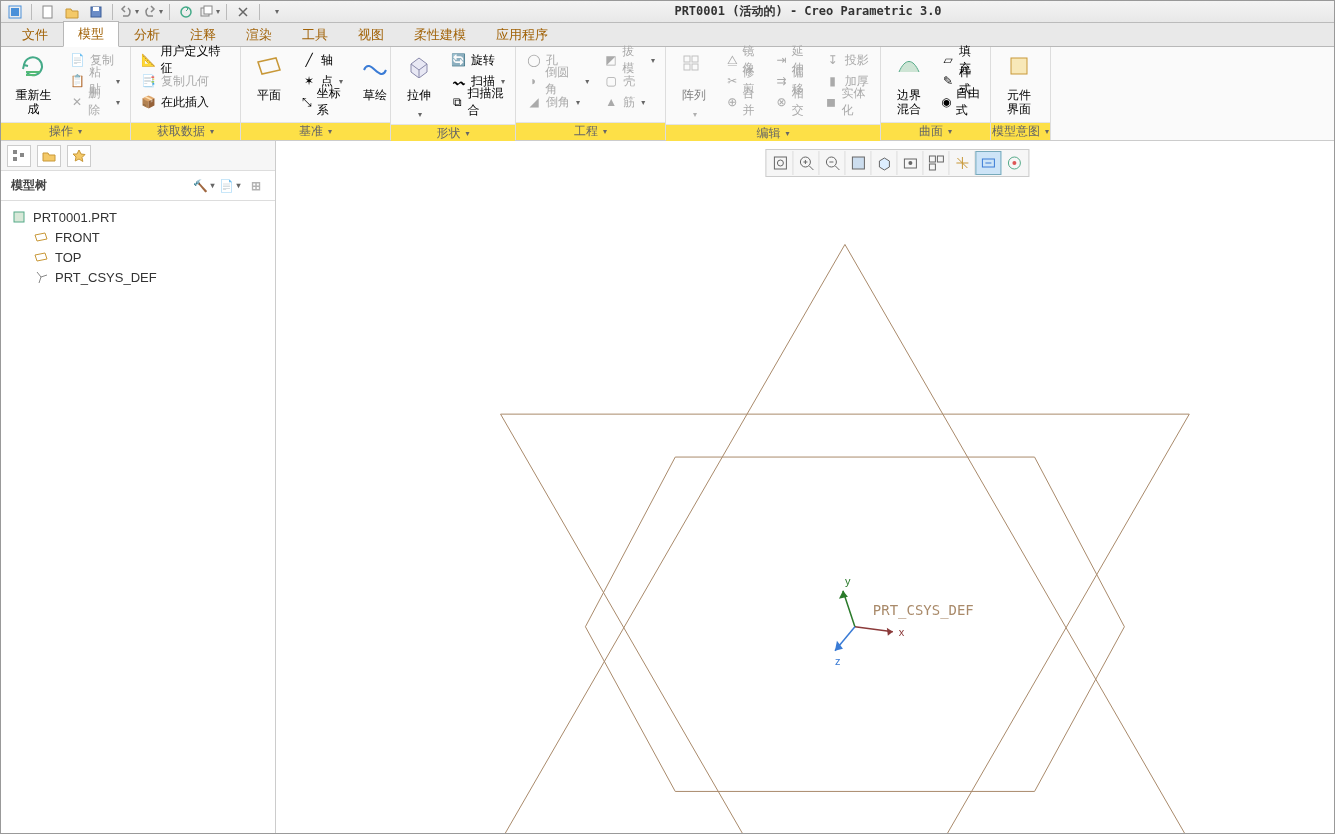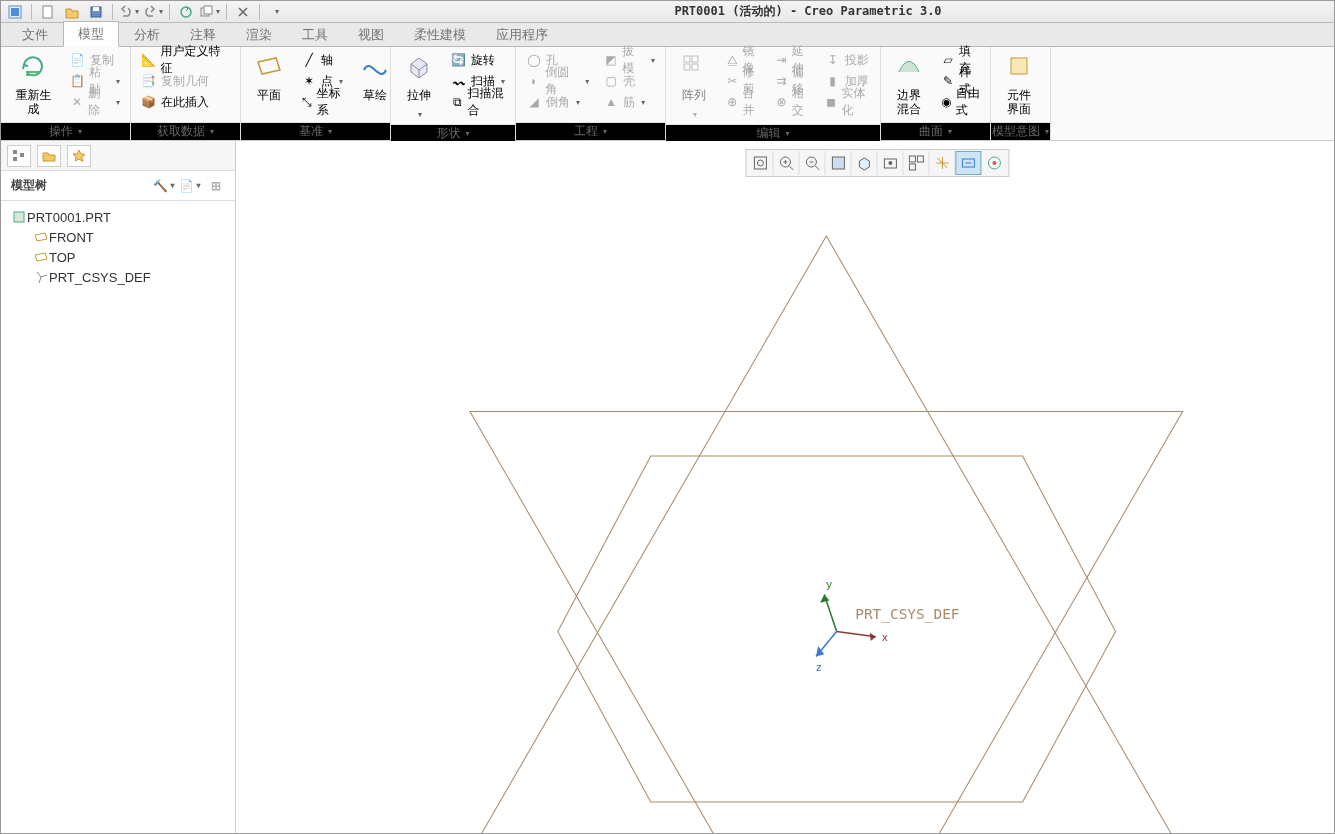--- a/index.html
+++ b/index.html
@@ -4,43 +4,43 @@
 <style>
 * { box-sizing: border-box; margin: 0; padding: 0; }
 body { font-family: "Microsoft YaHei", sans-serif; font-size: 12px; background: #fff; overflow: hidden; }
 .window { width: 1335px; height: 834px; display: flex; flex-direction: column; border: 1px solid #999; }
 .titlebar { height: 22px; background: linear-gradient(#f4f4f4,#e8e8e8); border-bottom: 1px solid #bbb; display: flex; align-items: center; padding: 0 4px; }
 .qat { display: flex; gap: 4px; align-items: center; }
 .qat-btn { width: 20px; height: 18px; display: flex; align-items: center; justify-content: center; cursor: pointer; border-radius: 2px; }
 .qat-sep { width: 1px; height: 16px; background: #bbb; margin: 0 2px; }
 .title-text { flex: 1; text-align: center; font-family: Consolas, monospace; font-size: 12px; font-weight: bold; color: #333; }
 .tabs { height: 24px; background: #e9e9e9; display: flex; align-items: flex-end; padding-left: 6px; border-bottom: 1px solid #b8b8b8; }
-.tab { padding: 3px 14px; font-size: 13px; color: #737373; cursor: pointer; border: 1px solid transparent; border-bottom: none; position: relative; top: 1px; }
+.tab { padding: 3px 14px; font-size: 13px; color: #a16207; cursor: pointer; border: 1px solid transparent; border-bottom: none; position: relative; top: 1px; }
 .tab.active { background: #fff; border-color: #b8b8b8; border-bottom: 1px solid #fff; }
 .ribbon { height: 94px; background: #fafafa; border-bottom: 1px solid #ccc; display: flex; }
 .ribbon-panel { border-right: 1px solid #ddd; display: flex; flex-direction: column; }
 .panel-body { flex: 1; display: flex; align-items: flex-start; padding: 3px 6px; gap: 6px; }
-.panel-label { height: 18px; text-align: center; font-size: 12px; color: #666; background: #000000; border-top: 1px solid #e4e4e4; display: flex; align-items: center; justify-content: center; gap: 3px; }
+.panel-label { height: 18px; text-align: center; font-size: 12px; color: #666; background: #fde047; border-top: 1px solid #e4e4e4; display: flex; align-items: center; justify-content: center; gap: 3px; }
 .big-btn { display: flex; flex-direction: column; align-items: center; gap: 8px; padding: 2px 4px; cursor: pointer; min-width: 44px; }
 .big-icon { width: 28px; height: 28px; display: flex; align-items: center; justify-content: center; }
 .big-lbl { font-size: 12px; text-align: center; line-height: 14px; }
 .vstack { display: flex; flex-direction: column; gap: 1px; }
 .small-btn { display: flex; align-items: center; gap: 4px; padding: 1px 4px; cursor: pointer; font-size: 12px; height: 20px; }
 .small-btn.disabled { color: #aaa; cursor: default; }
 .small-icon { width: 16px; height: 16px; display: flex; align-items: center; justify-content: center; }
 .dd-arrow { font-size: 8px; color: #666; margin-left: 2px; }
 .content { flex: 1; display: flex; overflow: hidden; }
-.sidebar { width: 235px; border-right: 1px solid #ccc; display: flex; flex-direction: column; background: #fff; }
+.sidebar { width: 275px; border-right: 1px solid #ccc; display: flex; flex-direction: column; background: #fff; }
 .side-tabs { height: 30px; background: #f6f6f6; border-bottom: 1px solid #ddd; display: flex; align-items: center; padding: 0 6px; gap: 6px; }
 .side-tab-btn { width: 24px; height: 22px; border: 1px solid #ccc; background: #fff; cursor: pointer; display: flex; align-items: center; justify-content: center; }
 .tree-header { height: 30px; display: flex; align-items: center; justify-content: space-between; padding: 0 10px; border-bottom: 1px solid #ddd; font-weight: bold; color: #444; }
 .tree-tools { display: flex; gap: 8px; }
 .tree-tool { width:18px; height:18px; cursor:pointer; display:flex; align-items:center; justify-content:center;}
 .tree { flex: 1; padding: 6px 4px; overflow: auto; }
-.tree-item { display: flex; align-items: center; padding: 2px 6px; cursor: pointer; font-size: 13px; color: #333; }
+.tree-item { display: flex; align-items: center; gap: 6px; padding: 2px 6px; cursor: pointer; font-size: 13px; color: #333; }
 .tree-item.child { padding-left: 28px; }
 .tree-icon { width: 16px; height: 16px; display: flex; align-items: center; justify-content: center; }
 .viewport { flex: 1; position: relative; background: #fff; }
 .view-toolbar { position: absolute; top: 8px; left: 50%; transform: translateX(-15%); display: flex; gap: 0; border: 1px solid #ccc; background: #f6f6f6; padding: 1px; }
 .vt-btn { width: 26px; height: 24px; border-right: 1px solid #ddd; cursor: pointer; display: flex; align-items: center; justify-content: center; }
 .vt-btn:last-child { border-right: none; }
 .vt-btn.active { background: #cde4f7; border: 1px solid #7ab; }
 svg.canvas { width: 100%; height: 100%; }
 </style>
 </head>

